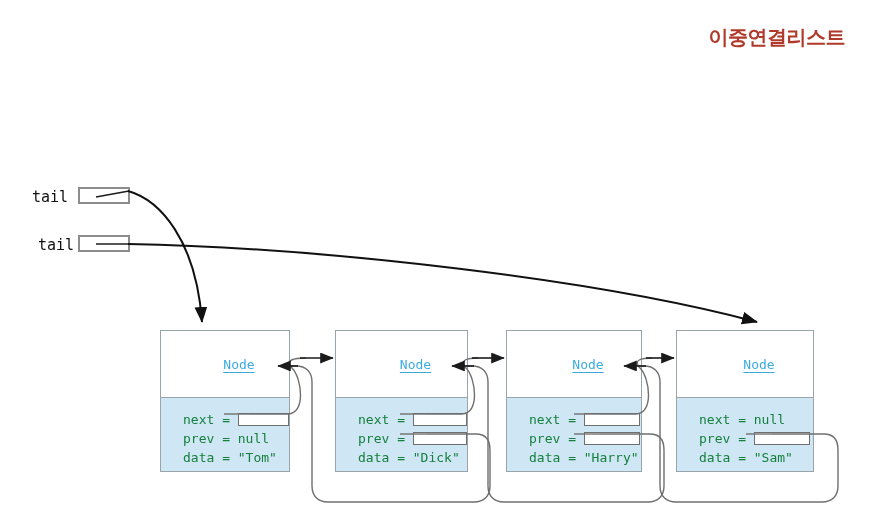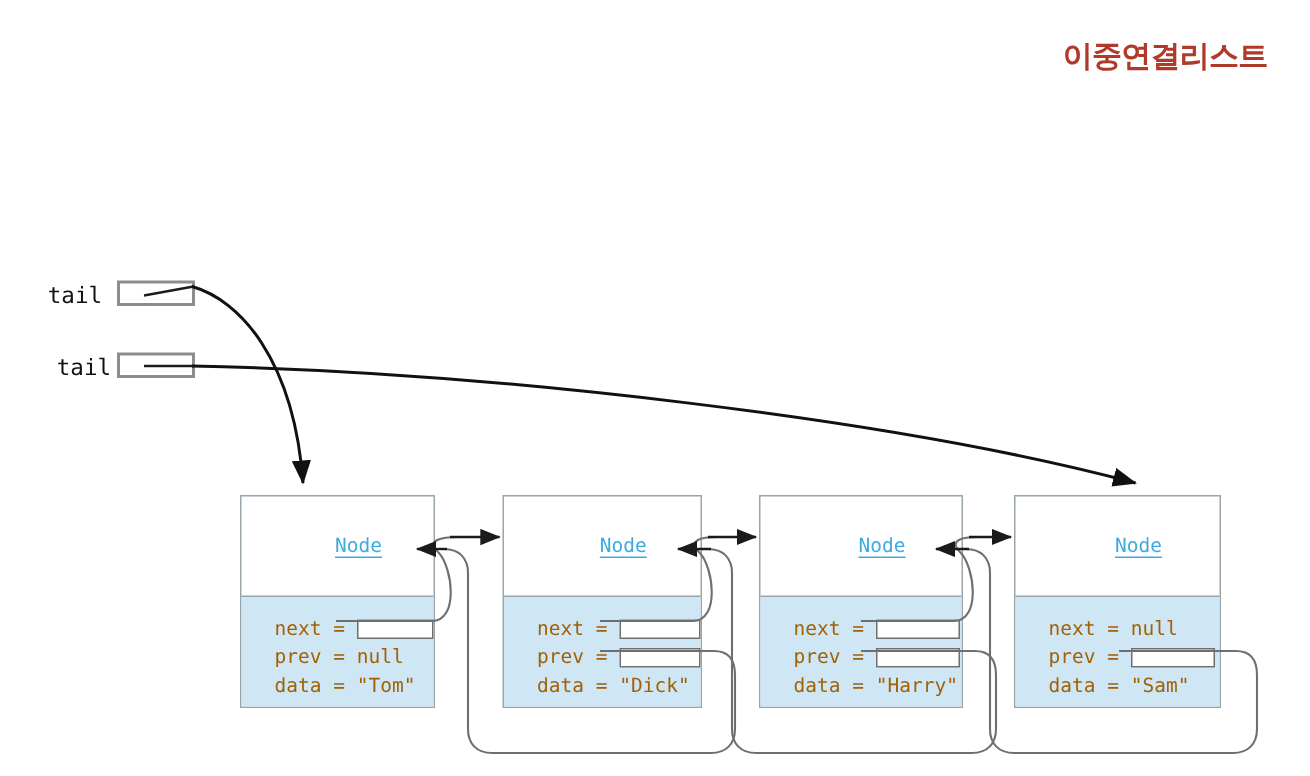--- a/index.html
+++ b/index.html
@@ -81,21 +81,21 @@
     position: absolute;
     left: 0; right: 0;
     top: 67px; bottom: 0;
     background: #cfe6f5;
     box-sizing: border-box;
     padding: 12px 0 0 22px;
   }
   .field-row {
     font-family: "DejaVu Sans Mono", "Liberation Mono", monospace;
     font-size: 13px;
-    color: #a16207;
+    color: #15803d;
     line-height: 19px;
     height: 19px;
     display: flex;
     align-items: center;
     white-space: pre;
   }
   .field-key { white-space: pre; }
   .field-null { white-space: pre; text-align: right; }
   .ptr-slot {
     display: inline-block;

